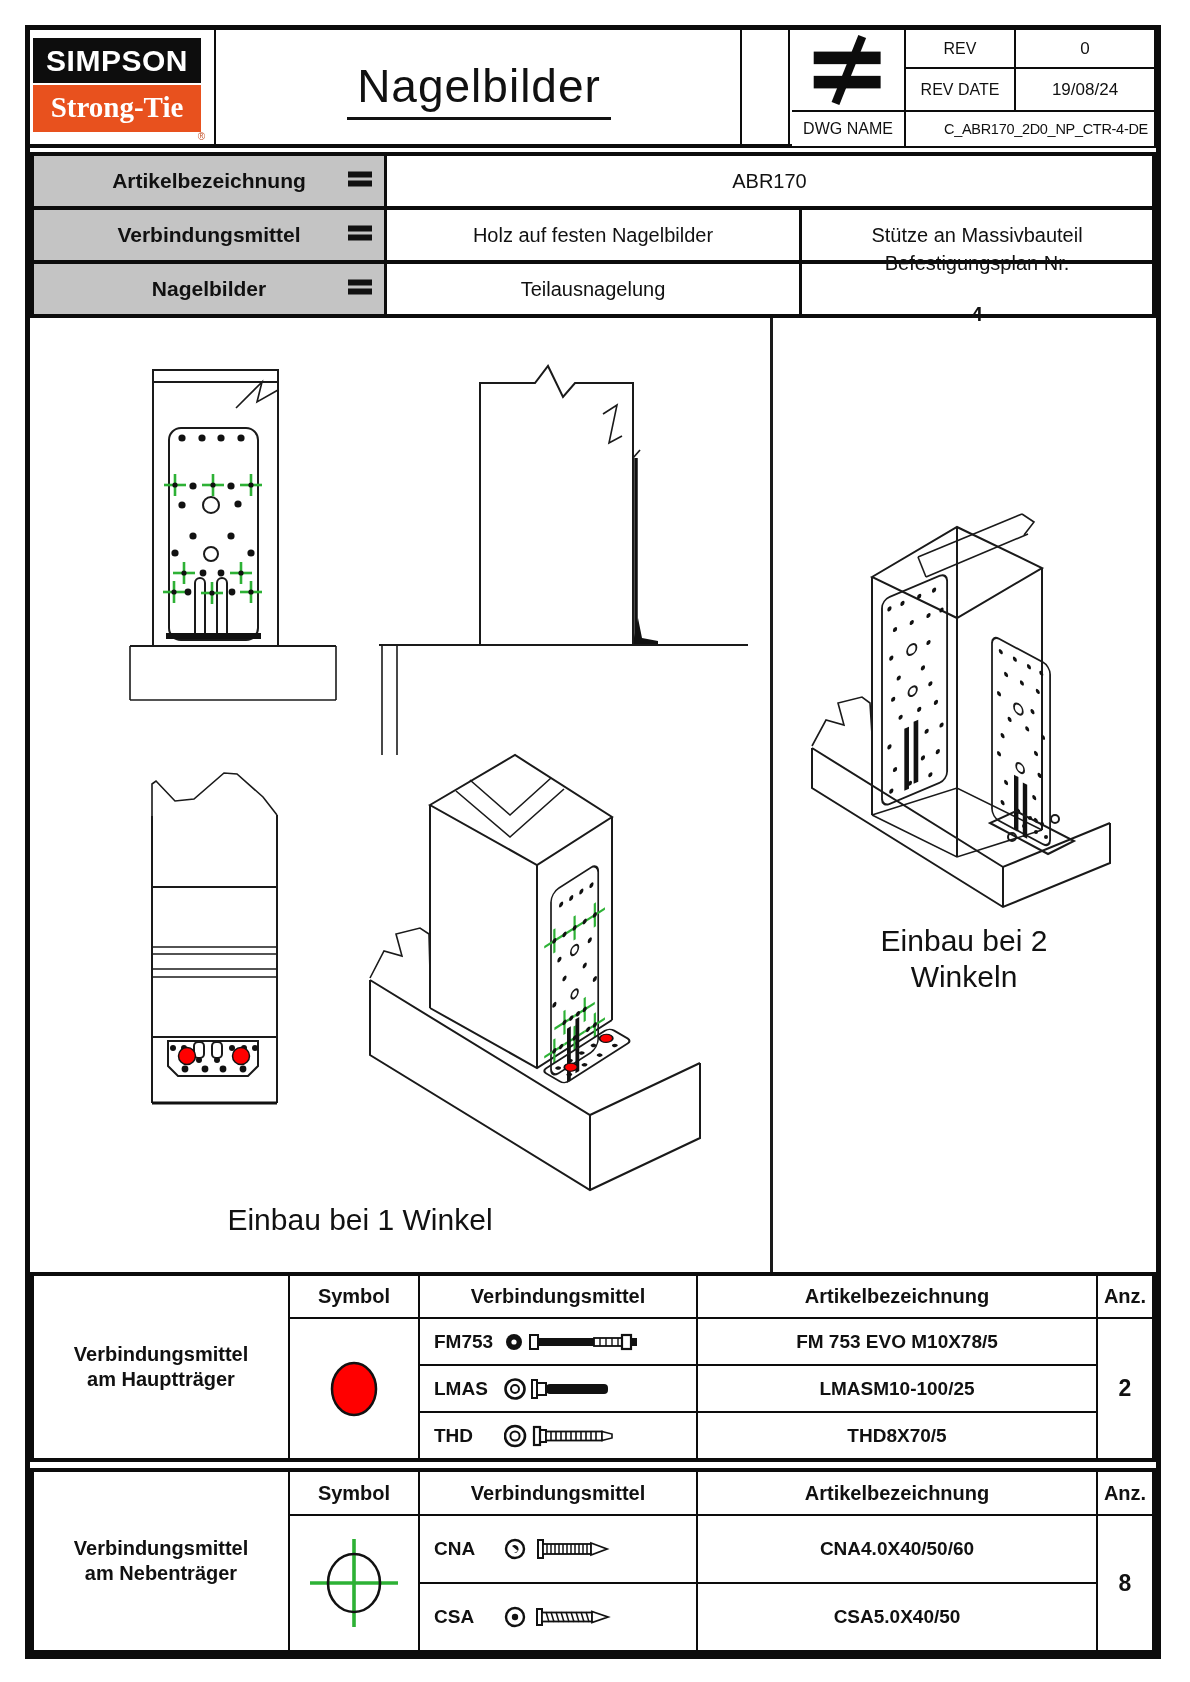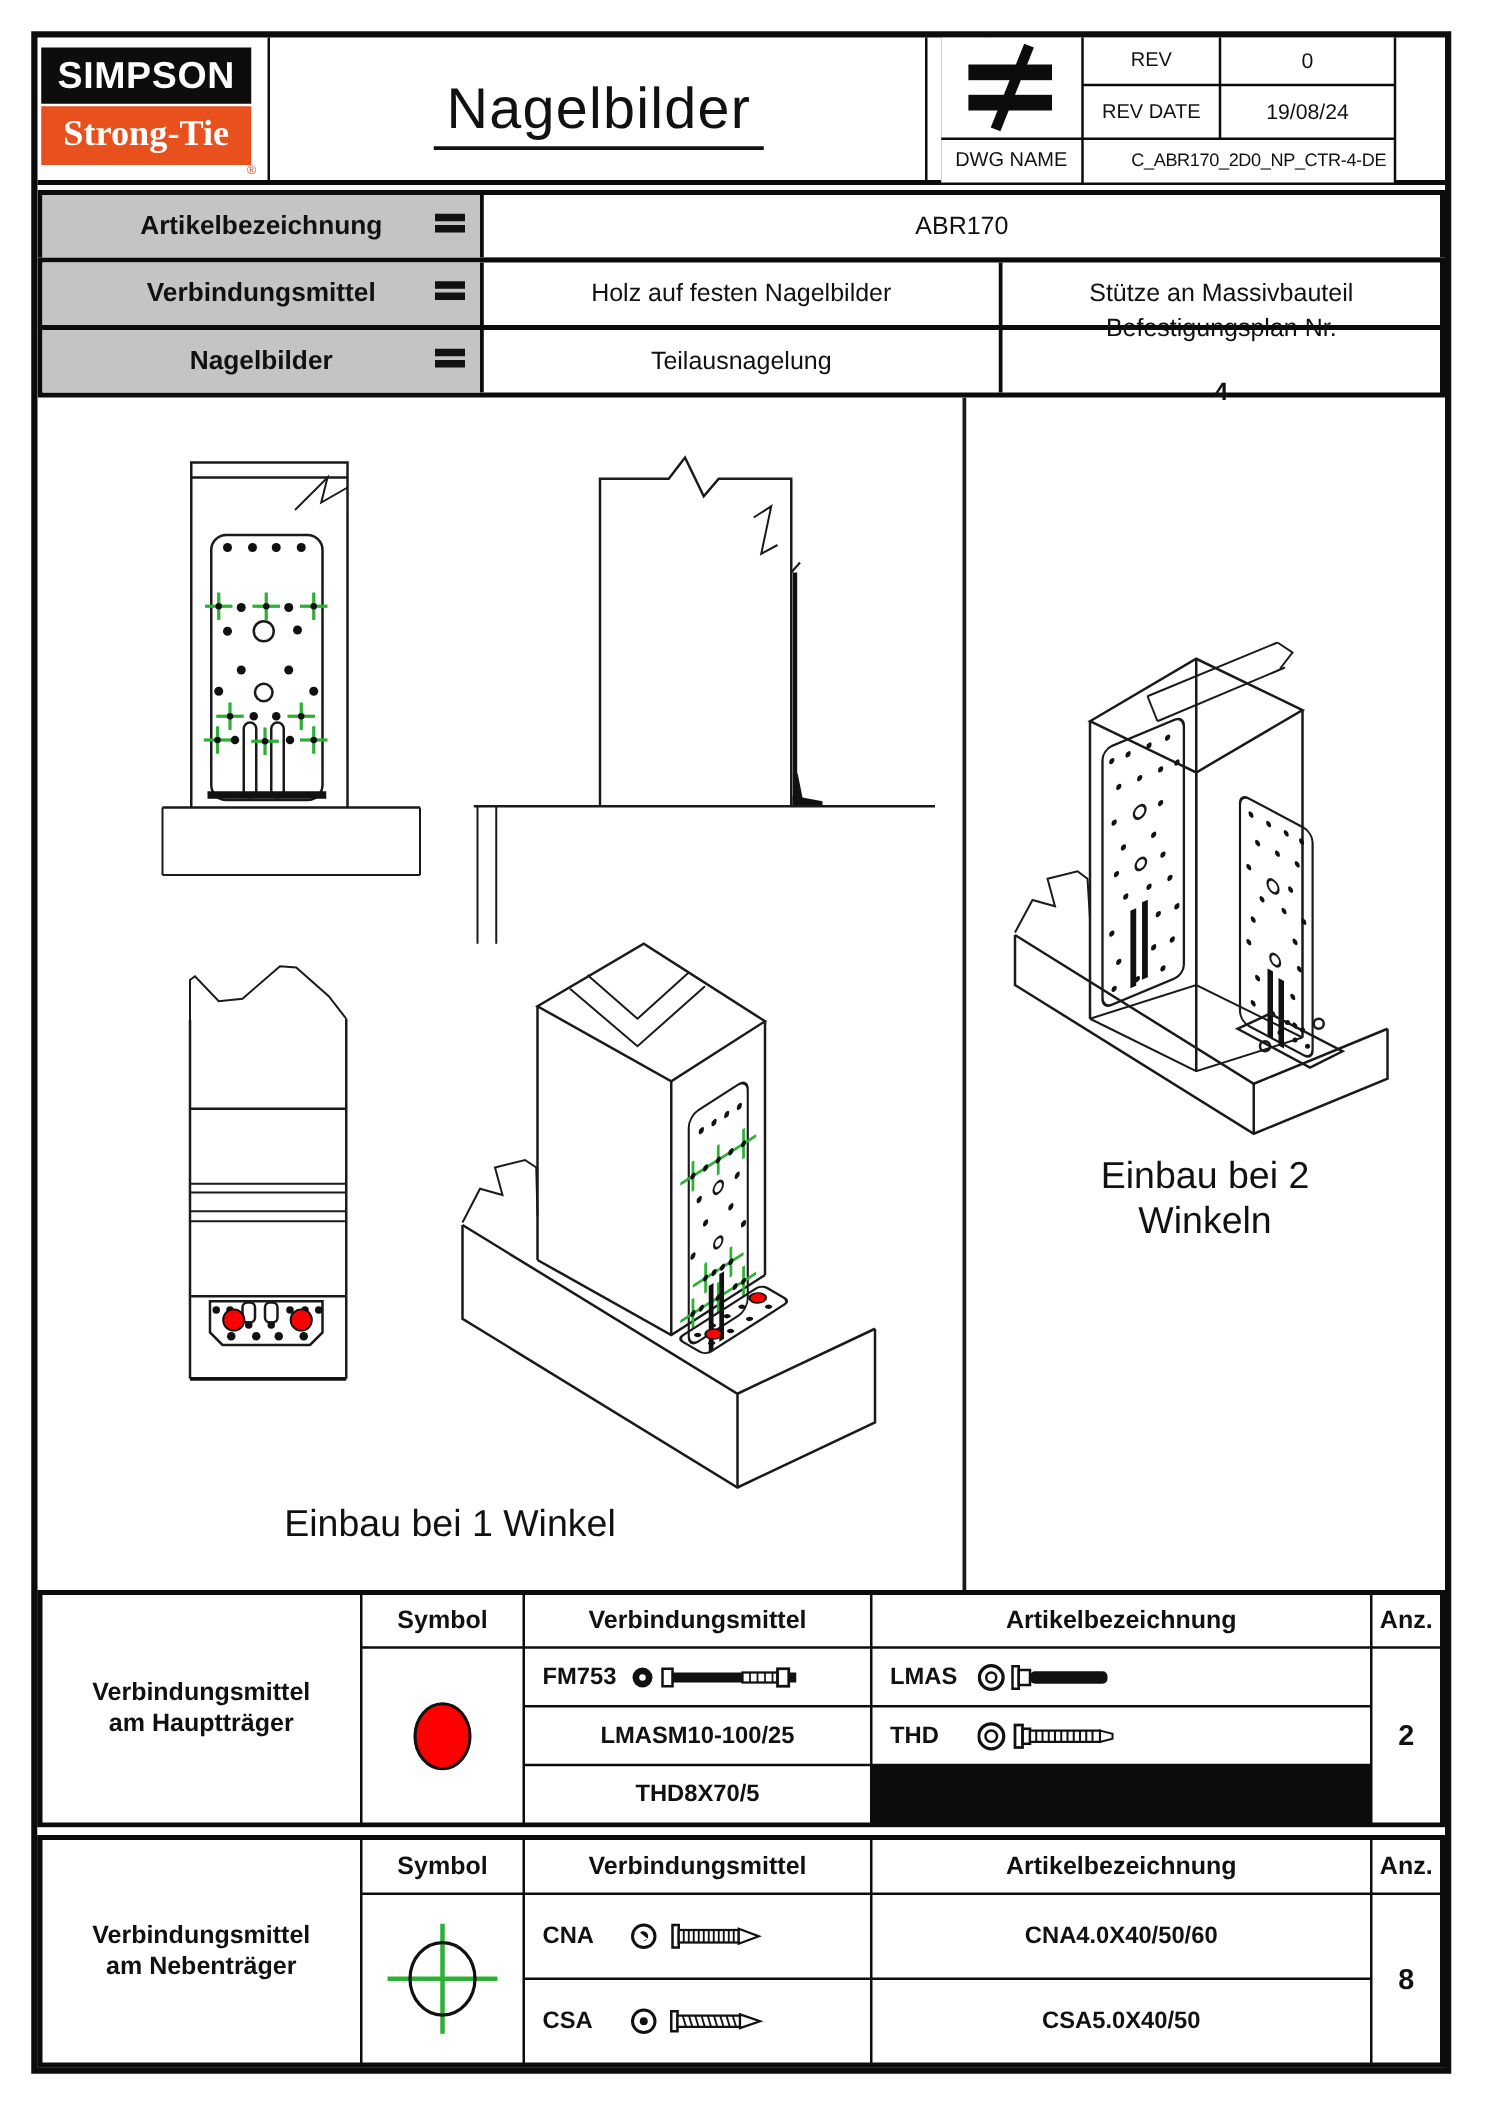--- a/index.html
+++ b/index.html
@@ -10,21 +10,21 @@
   
   .hband{left:0;top:0;width:1126px;height:118px;border-bottom:4px solid #0c0c0c;}
   .logo-cell{left:0;top:0;width:186px;height:118px;border-right:2px solid #0c0c0c;}
   .logo{left:3px;top:8px;width:168px;}
   .logo-black{background:#0d0d0d;color:#fff;font-weight:bold;font-size:30px;letter-spacing:.5px;text-align:center;height:45px;line-height:45px;}
   .logo-orange{background:#e8511e;color:#fff;font-weight:bold;font-family:"Liberation Serif",serif;font-size:29px;text-align:center;height:47px;line-height:45px;margin-top:2px;}
   .logo-reg{position:absolute;right:-4px;bottom:-10px;font-size:10px;color:#c4542c;}
   .title-cell{left:188px;top:0;width:524px;height:118px;display:flex;align-items:center;justify-content:center;border-right:2px solid #0c0c0c;}
   .doc-title{font-size:46px;letter-spacing:1px;border-bottom:3px solid #111;padding:0 10px 4px 10px;}
   .gap-cell{left:714px;top:0;width:46px;height:118px;border-right:2px solid #0c0c0c;}
-  .tblock{left:723px;top:0;width:364px;height:118px;display:grid;grid-template-columns:112px 108px 138px;grid-template-rows:37px 41px 34px;gap:2px;background:#0c0c0c;}
+  .tblock{left:762px;top:0;width:364px;height:118px;display:grid;grid-template-columns:112px 108px 138px;grid-template-rows:37px 41px 34px;gap:2px;background:#0c0c0c;}
   .tblock>div{background:#fff;display:flex;align-items:center;justify-content:center;}
   .neq-cell{grid-row:1/3;grid-column:1;}
   .dwg-val{grid-column:2/4;padding-left:32px;}
   .tb-label{font-size:16px;}
   .tb-value{font-size:17px;}
   .dwg-val span{font-size:14.5px;letter-spacing:-.3px;}
 
   
   .inforows{left:0;top:122px;width:1126px;}
   .irow{height:50px;border:4px solid #0c0c0c;display:flex;margin-top:-4px;background:#fff;}
@@ -444,20 +444,21 @@
         <rect x="34" y="13" width="56" height="8" fill="#111"></rect>
         <rect x="90" y="13" width="28" height="8" fill="#fff" stroke="#111" stroke-width="1.8"></rect>
         <line x1="96" y1="13" x2="96" y2="21" stroke="#111" stroke-width="1.4"></line>
           <line x1="102" y1="13" x2="102" y2="21" stroke="#111" stroke-width="1.4"></line>
           <line x1="108" y1="13" x2="108" y2="21" stroke="#111" stroke-width="1.4"></line>
           <line x1="114" y1="13" x2="114" y2="21" stroke="#111" stroke-width="1.4"></line>
         <rect x="118" y="10" width="9" height="14" fill="none" stroke="#111" stroke-width="2.2"></rect>
         <rect x="127" y="13" width="6" height="8" fill="#111"></rect>
       </svg>
     </div>
+    <div class="fart">FM 753 EVO M10X78/5</div>
     <div class="qty3">2</div>
 
     <div class="fcell">
       <span class="fcode">LMAS</span>
       <svg width="172" height="34" viewBox="0 0 172 34">
         <circle cx="11" cy="17" r="9.5" fill="none" stroke="#111" stroke-width="2.6"></circle>
         <circle cx="11" cy="17" r="4" fill="none" stroke="#111" stroke-width="2"></circle>
         <rect x="28" y="8" width="5" height="18" fill="none" stroke="#111" stroke-width="2"></rect>
         <rect x="33" y="11" width="9" height="12" fill="none" stroke="#111" stroke-width="2"></rect>
         <rect x="42" y="12" width="62" height="10" rx="4" fill="#111"></rect>

